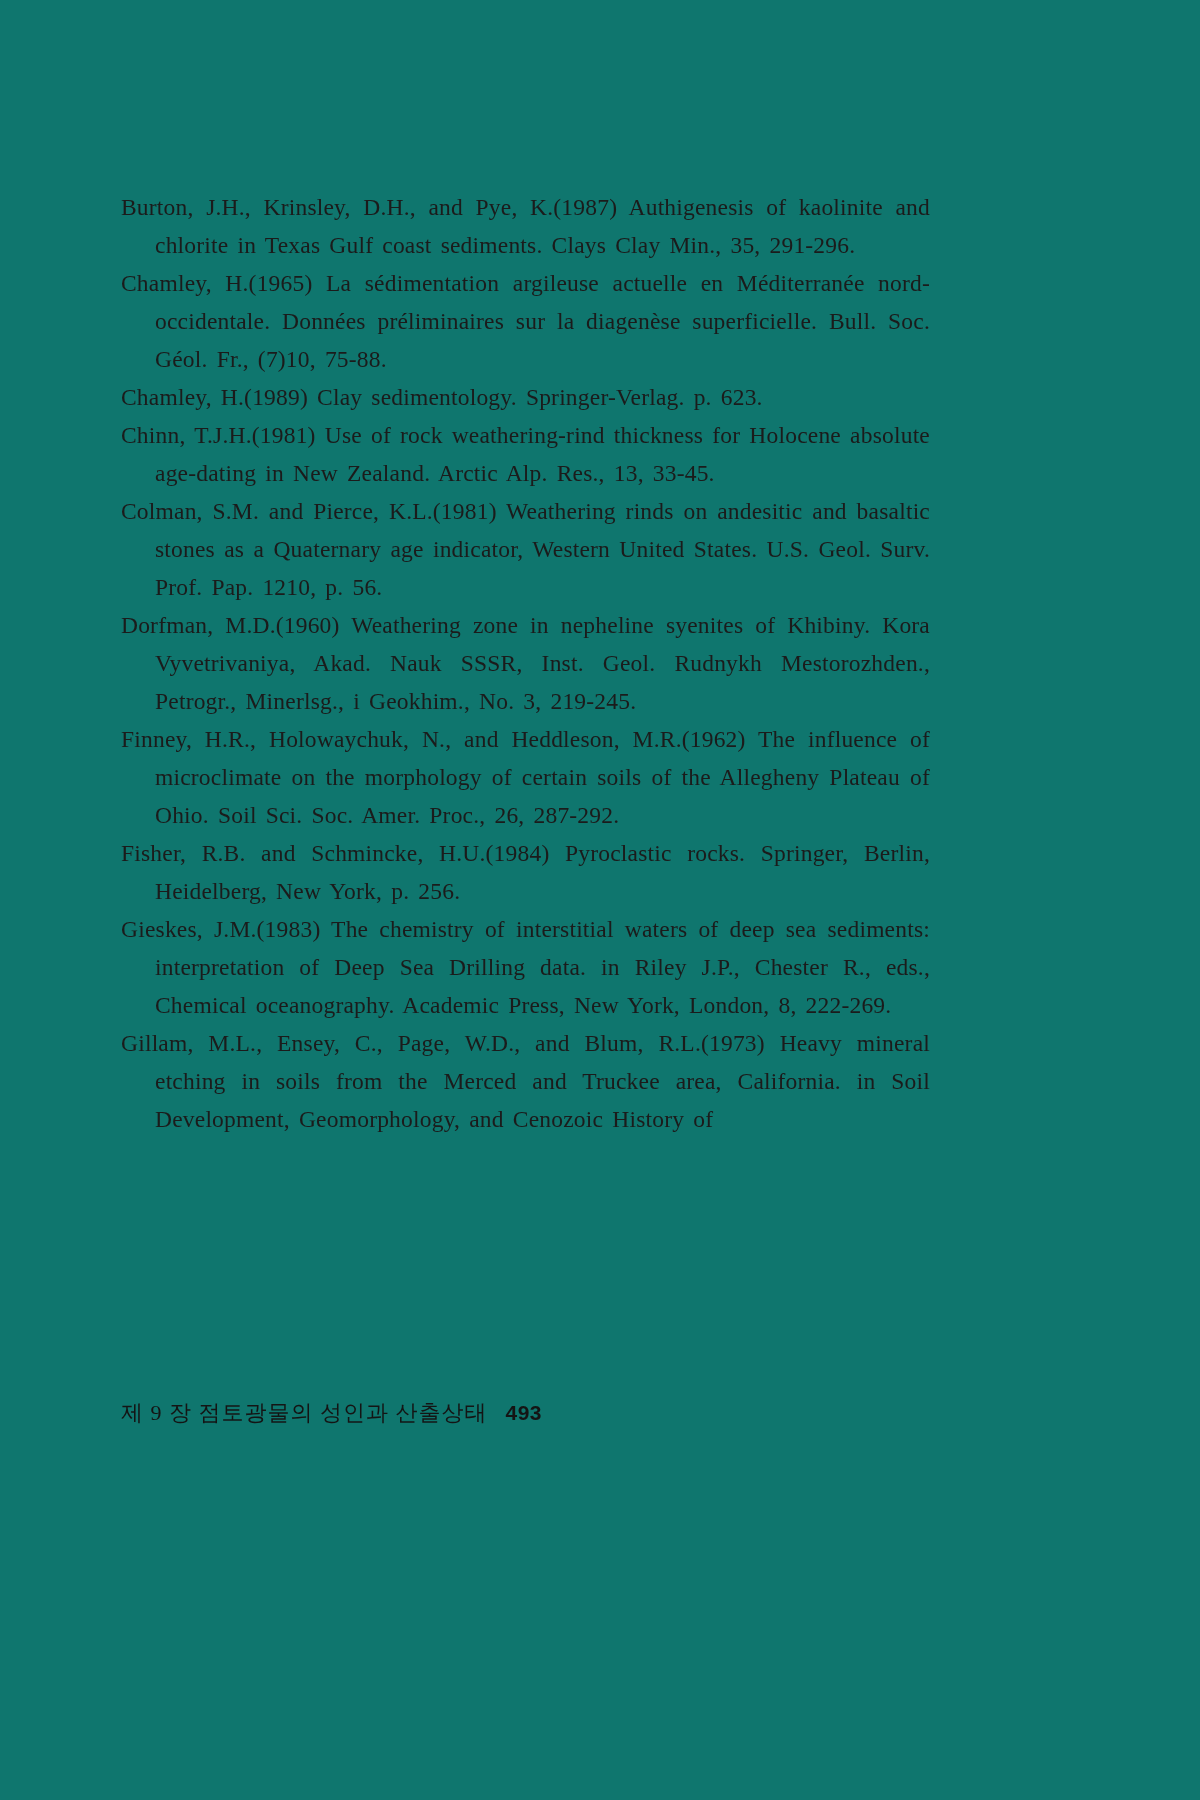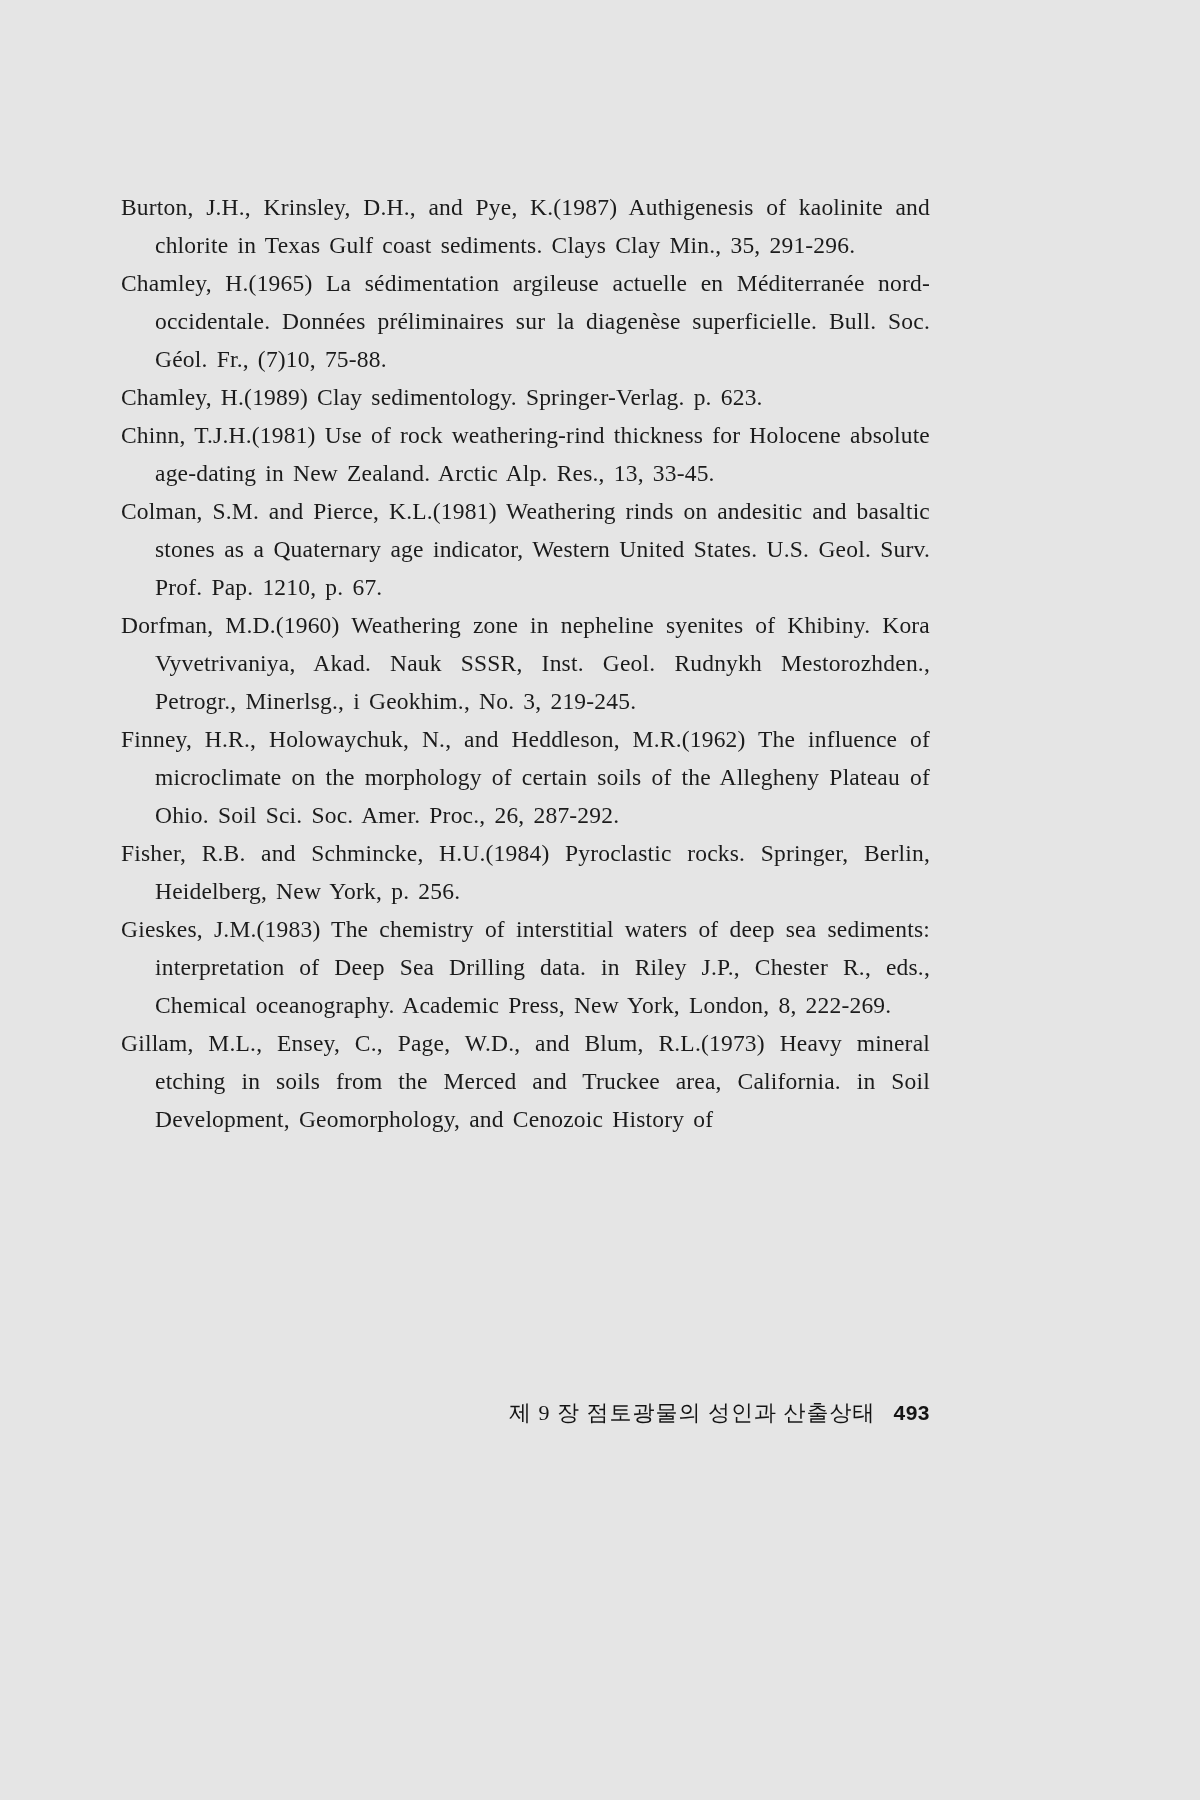--- a/index.html
+++ b/index.html
@@ -8,21 +8,21 @@
     height: 1800px;
     background: #fdfdfb;
     font-family: "Liberation Serif", "DejaVu Serif", serif;
     color: #1b1b1b;
     overflow: hidden;
   }
   .page {
     position: relative;
     width: 1200px;
     height: 1800px;
-    background: #e5e5e5;
+    background: #0f766e;
   }
   .references {
     position: absolute;
     left: 121px;
     top: 188px;
     width: 809px;
   }
   .ref {
     font-size: 23.5px;
     line-height: 38px;
@@ -33,21 +33,20 @@
     
     padding-left: 34px;
     text-indent: -34px;
     margin: 0;
   }
   .page-footer {
     position: absolute;
     top: 1398px;
     left: 121px;
     width: 809px;
-    text-align: right;
     font-size: 22px;
     line-height: 30px;
     color: #141414;
     letter-spacing: 1px;
   }
   .page-footer .running-title {
     margin-right: 18px;
   }
   .page-footer .pagenum {
     font-weight: bold;
@@ -59,21 +58,21 @@
 </head>
 <body>
 
 <div class="page">
 
   <main class="references">
     <p class="ref">Burton, J.H., Krinsley, D.H., and Pye, K.(1987) Authigenesis of kaolinite and chlorite in Texas Gulf coast sediments. Clays Clay Min., 35, 291-296.</p>
     <p class="ref">Chamley, H.(1965) La sédimentation argileuse actuelle en Méditerranée nord-occidentale. Données préliminaires sur la diagenèse superficielle. Bull. Soc. Géol. Fr., (7)10, 75-88.</p>
     <p class="ref">Chamley, H.(1989) Clay sedimentology. Springer-Verlag. p. 623.</p>
     <p class="ref">Chinn, T.J.H.(1981) Use of rock weathering-rind thickness for Holocene absolute age-dating in New Zealand. Arctic Alp. Res., 13, 33-45.</p>
-    <p class="ref">Colman, S.M. and Pierce, K.L.(1981) Weathering rinds on andesitic and basaltic stones as a Quaternary age indicator, Western United States. U.S. Geol. Surv. Prof. Pap. 1210, p. 67.</p>
+    <p class="ref">Colman, S.M. and Pierce, K.L.(1981) Weathering rinds on andesitic and basaltic stones as a Quaternary age indicator, Western United States. U.S. Geol. Surv. Prof. Pap. 1210, p. 56.</p>
     <p class="ref">Dorfman, M.D.(1960) Weathering zone in nepheline syenites of Khibiny. Kora Vyvetrivaniya, Akad. Nauk SSSR, Inst. Geol. Rudnykh Mestorozhden., Petrogr., Minerlsg., i Geokhim., No. 3, 219-245.</p>
     <p class="ref">Finney, H.R., Holowaychuk, N., and Heddleson, M.R.(1962) The influence of microclimate on the morphology of certain soils of the Allegheny Plateau of Ohio. Soil Sci. Soc. Amer. Proc., 26, 287-292.</p>
     <p class="ref">Fisher, R.B. and Schmincke, H.U.(1984) Pyroclastic rocks. Springer, Berlin, Heidelberg, New York, p. 256.</p>
     <p class="ref">Gieskes, J.M.(1983) The chemistry of interstitial waters of deep sea sediments: interpretation of Deep Sea Drilling data. in Riley J.P., Chester R., eds., Chemical oceanography. Academic Press, New York, London, 8, 222-269.</p>
     <p class="ref">Gillam, M.L., Ensey, C., Page, W.D., and Blum, R.L.(1973) Heavy mineral etching in soils from the Merced and Truckee area, California. in Soil Development, Geomorphology, and Cenozoic History of</p>
   </main>
 
   <footer class="page-footer">
     <span class="running-title">제 9 장  점토광물의 성인과 산출상태</span><span class="pagenum">493</span>
   </footer>

